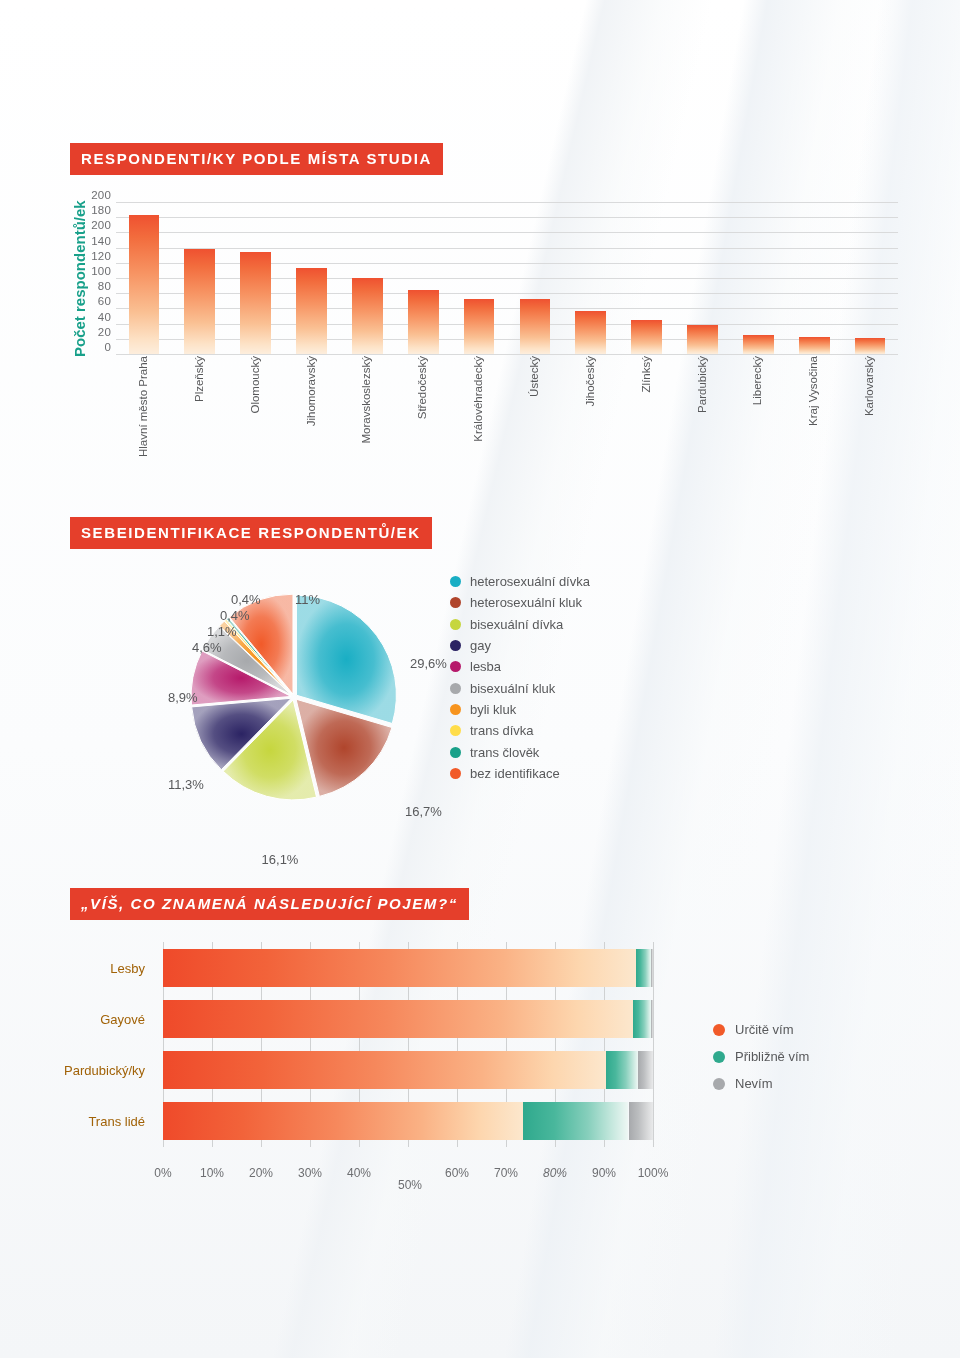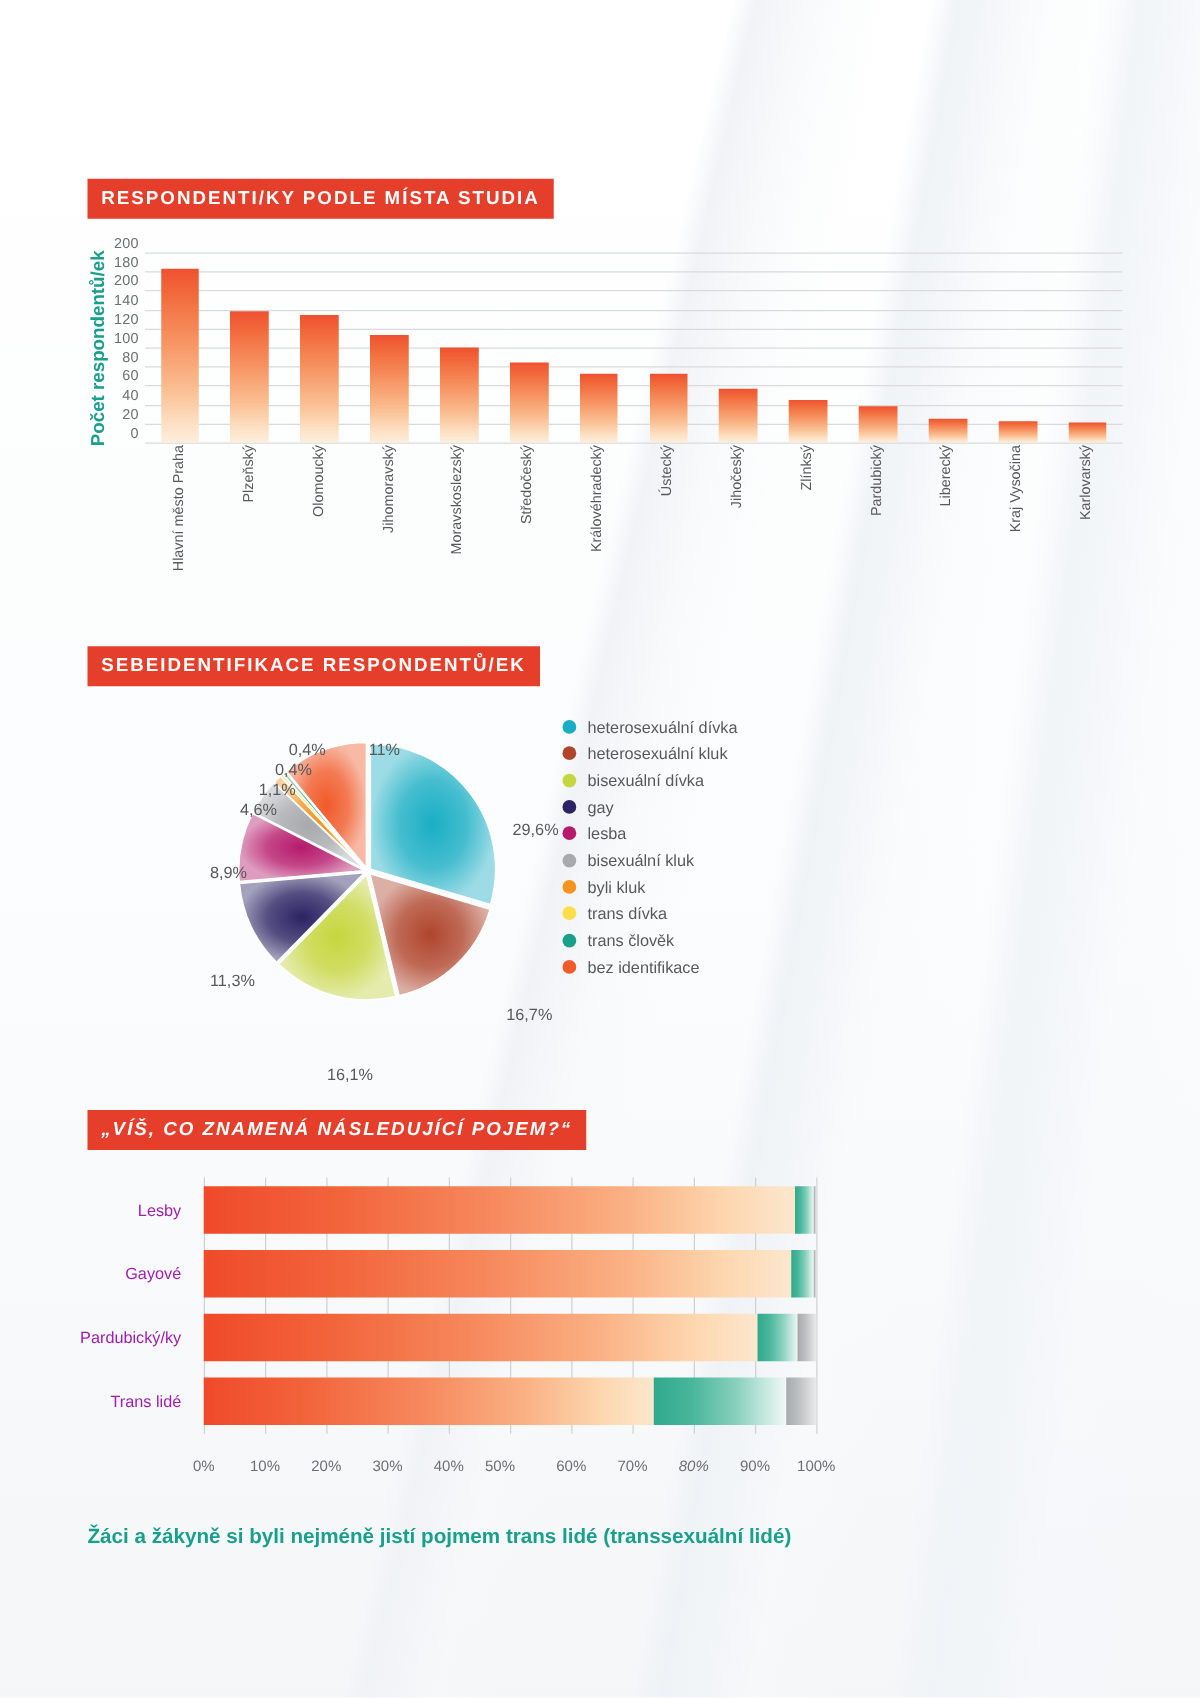--- a/index.html
+++ b/index.html
@@ -84,21 +84,21 @@
   #sec3{ position:absolute; left:70px; top:888px;font-style:italic; }
   #hbar-wrap{ position:absolute; left:55px; top:938px; width:850px; height:260px; }
   #hplot{ position:absolute; left:108px; top:4px; width:490px; height:205px; }
   .vgrid{ position:absolute; top:0; bottom:0; width:1px; background:#cfd1d2; }
   .hrow{ position:absolute; left:0; height:38px; width:100%; }
   .hseg{ position:absolute; top:0; bottom:0; }
   .seg-know{ background:linear-gradient(90deg,#ef4a2a 0%,#f2633a 22%,#f6885c 48%,#fab285 72%,#fdd6ae 88%,#fce7cd 100%); }
   .seg-approx{ background:linear-gradient(90deg,#2fa98d 0%,#49b79c 30%,#87cfbc 62%,#c6e8de 85%,#eef7f4 100%); }
   .seg-no{ background:linear-gradient(90deg,#a7a9ac 0%,#bcbec0 40%,#d7d8d9 75%,#e9eaeb 100%); }
   .hlab{
-    position:absolute; right:508px; font-size:13px; color:#a21caf;
+    position:absolute; right:508px; font-size:13px; color:#a16207;
     white-space:nowrap; transform:translateY(-50%); text-align:right;
   }
   #hticks{ position:absolute; left:108px; top:228px; width:490px; height:20px; }
   .htick{
     position:absolute; font-size:12px; color:#6d6e71;
     transform:translateX(-50%); white-space:nowrap;
   }
   #hbar-legend{ position:absolute; left:658px; top:78px; }
   .lrow2{ display:flex; align-items:center; height:27px; }
   .ldot2{ width:12px; height:12px; border-radius:50%; margin-right:10px; flex:0 0 auto; }
@@ -353,25 +353,38 @@
           <div class="hseg seg-no" title="Nevím: 5%" style="left: 465.5px; width: 24.5px;"></div>
         </div>
         <div class="hlab" style="top: 179.375px;">Trans lidé</div>
       </div>
     <div id="hticks">
         <div class="htick" style="left: 0px;">0%</div>
         <div class="htick" style="left: 49px;">10%</div>
         <div class="htick" style="left: 98px;">20%</div>
         <div class="htick" style="left: 147px;">30%</div>
         <div class="htick" style="left: 196px;">40%</div>
-        <div class="htick" style="left: 237px;">50%</div>
+        <div class="htick" style="left: 247px; margin-top: 12px;">50%</div>
         <div class="htick" style="left: 294px;">60%</div>
         <div class="htick" style="left: 343px;">70%</div>
         <div class="htick" style="left: 392px; font-style: italic;">80%</div>
         <div class="htick" style="left: 441px;">90%</div>
         <div class="htick" style="left: 490px;">100%</div>
       </div>
+    <div id="hbar-legend">
+        <div class="lrow2">
+          <span class="ldot2" style="background: rgb(241, 90, 41);"></span>
+          <span class="ltxt2">Určitě vím</span>
+        </div>
+        <div class="lrow2">
+          <span class="ldot2" style="background: rgb(47, 169, 141);"></span>
+          <span class="ltxt2">Přibližně vím</span>
+        </div>
+        <div class="lrow2">
+          <span class="ldot2" style="background: rgb(167, 169, 172);"></span>
+          <span class="ltxt2">Nevím</span>
+        </div>
+      </div>
   </div>
 
-  <div id="caption">Žáci a žákyně si byli nejméně jistí pojmem trans lidé (transsexuální lidé)</div>
 
 
 </div>
 
 </body></html>

